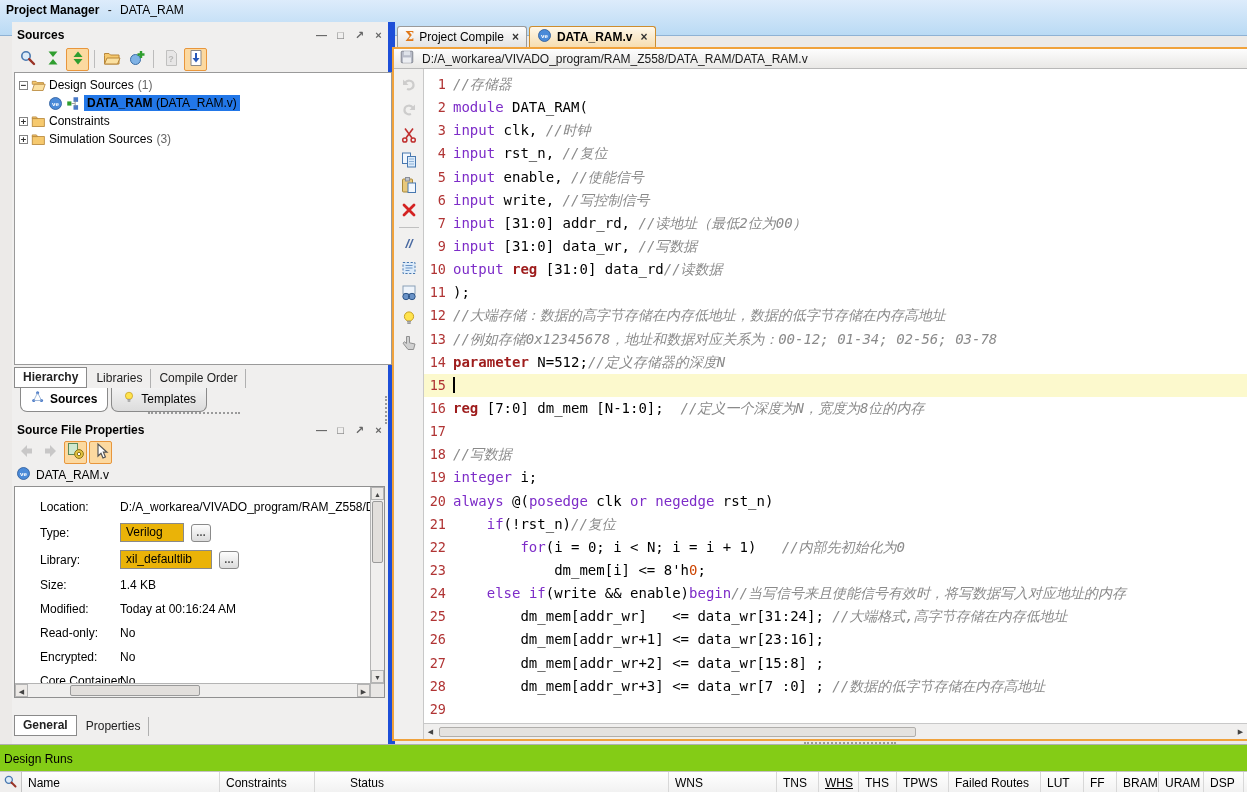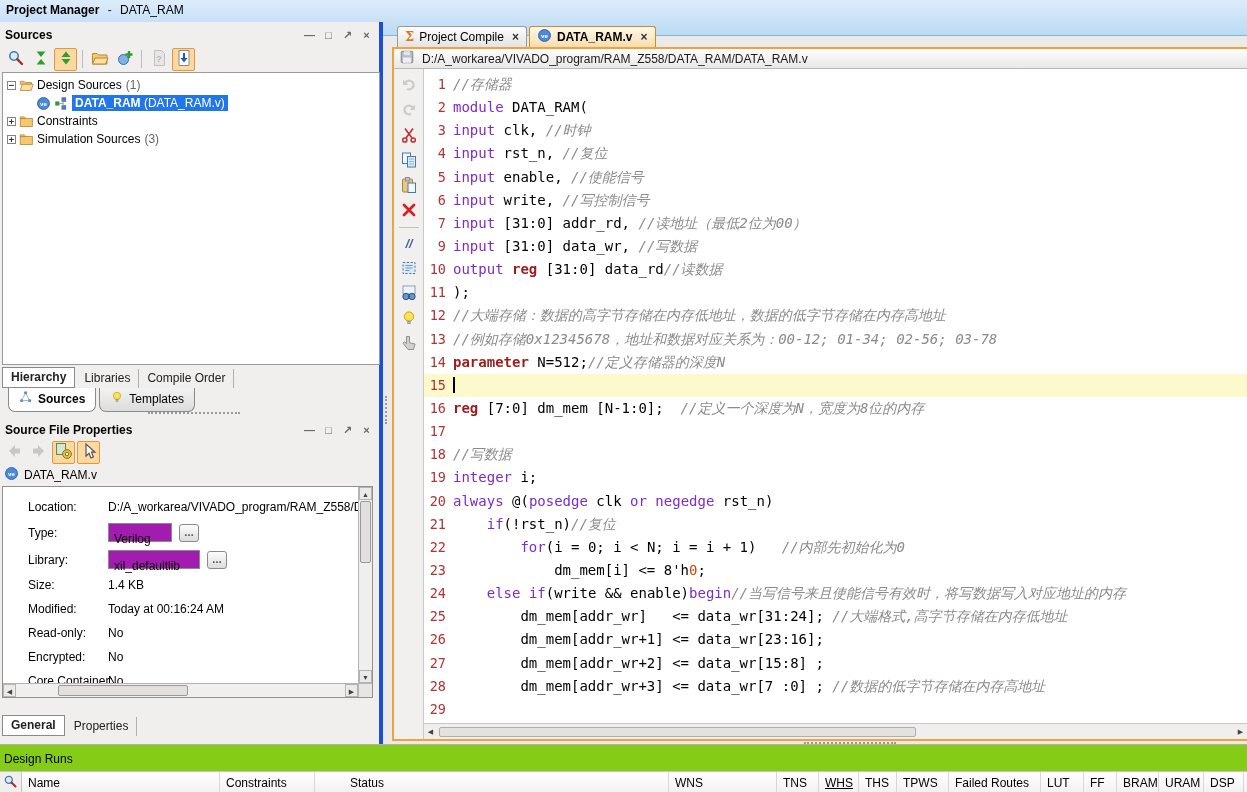--- a/index.html
+++ b/index.html
@@ -6,58 +6,58 @@
   html,body{width:1247px;height:792px;overflow:hidden}
   body{position:relative;background:#eceae8;font-family:"Liberation Sans","DejaVu Sans",sans-serif;font-size:12px;color:#000}
   .screen{position:absolute;inset:0}
 
   
   .titlebar{position:absolute;left:0;top:0;width:100%;height:36px;background:linear-gradient(#ddecfb,#badaf4);border-bottom:1px solid #8fb2d4;line-height:21px;padding-left:6px}
   .tb-left{font-weight:bold}
   .tb-sep{margin:0 5px;color:#222}
 
   
-  .left-col{position:absolute;left:0;top:22px;width:383px;height:722px;background:#f0efee;border-right:4px solid #1d4ed8}
+  .left-col{position:absolute;left:12px;top:22px;width:383px;height:722px;background:#f0efee;border-right:7px solid #1d4ed8}
   .panel-title{height:20px;line-height:20px;font-weight:bold;padding-left:5px;display:flex;align-items:center}
   .win-btns{margin-left:auto;display:flex;gap:4px;padding-right:8px}
   .wbtn{width:15px;text-align:center;color:#666;font-size:11px;line-height:14px;cursor:default}
 
   #sources-panel{position:absolute;left:0;top:3px;width:382px;height:389px}
   .sp-toolbar{position:absolute;left:2px;top:21px;height:26px;display:flex;align-items:center;gap:2px;padding-left:2px}
   .tbtn{width:23px;height:23px;display:flex;align-items:center;justify-content:center;border:1px solid transparent;border-radius:2px}
   .tbtn.active{background:#fcd9a0;border-color:#e8963c}
   .tbtn.disabled{opacity:.55}
   .tsep{width:1px;height:18px;background:#bcbcbc;margin:0 3px}
   .sp-tree{position:absolute;left:2px;top:47px;width:378px;height:293px;background:#fff;border:1px solid #9a9a9a;padding-top:3px;overflow:hidden}
   .trow{height:18px;display:flex;align-items:center;white-space:nowrap}
   .exp{width:9px;height:9px;border:1px solid #848484;background:#fff;font:bold 9px/7px "DejaVu Sans Mono",monospace;text-align:center;color:#333;margin-left:4px;flex:none}
   .trow .ticon{margin-left:3px;flex:none;display:flex}
   .tlabel{margin-left:3px}
   .tcount{color:#666;margin-left:4px}
-  .sel-bg{background:#2277e8;color:#ffffff;padding:1px 3px;margin-left:3px}
+  .sel-bg{background:#2277e8;color:#000000;padding:1px 3px;margin-left:3px}
   .sel-bg b{font-weight:bold}
   .indent1{margin-left:30px}
 
   .sp-vtabs{position:absolute;left:0;top:341px;height:22px;display:flex;align-items:flex-end;padding-left:2px}
   .ttab{padding:2px 8px 3px 8px;border-right:1px solid #b0b0b0;color:#222}
   .ttab.active{font-weight:bold;background:#fff;border:1px solid #8a8a8a;margin-right:1px}
   .sp-ptabs{position:absolute;left:8px;top:363px;height:24px;display:flex;gap:3px}
   .btab{display:inline-flex;align-items:center;gap:5px;padding:2px 10px 4px 10px;border:1px solid #8a8a8a;border-top:none;border-radius:0 0 7px 7px;background:linear-gradient(#f2f2f2,#dcdcdc)}
   .btab.active{background:#fff;font-weight:bold}
 
   #props-panel{position:absolute;left:0;top:398px;width:382px;height:320px}
   .pp-toolbar{position:absolute;left:2px;top:20px;height:24px;display:flex;align-items:center;gap:2px}
   .pp-file{position:absolute;left:4px;top:46px;height:18px;display:flex;align-items:center;gap:5px}
   .pp-content{position:absolute;left:2px;top:66px;width:371px;height:212px;background:#fff;border:1px solid #909090;overflow:hidden}
   .rows{position:absolute;left:0;top:0;right:14px;bottom:14px;padding:8px 0 0 25px;overflow:hidden}
   .prow{display:flex;align-items:center;height:24px;white-space:nowrap}
   .prow.tall{height:27px}
   .plabel{width:80px;flex:none}
   .pvalue{flex:1;overflow:hidden}
-  .pinput{display:inline-block;border:1px solid #8a8a8a;height:19px;line-height:17px;padding:7px 5px;background:#a21caf}
+  .pinput{display:inline-block;border:1px solid #8a8a8a;height:19px;line-height:17px;padding:0 5px;background:#eab308}
   .more-btn{display:inline-flex;align-items:center;justify-content:center;width:20px;height:18px;border:1px solid #8a8a8a;border-radius:3px;margin-left:7px;background:linear-gradient(#fdfdfd,#dcdcdc);font-weight:bold;color:#444;font-size:10px}
   .vscroll{position:absolute;right:0;top:0;bottom:14px;width:14px;background:#f0efee;border-left:1px solid #b4b4b4;display:flex;flex-direction:column;align-items:stretch}
   .hscroll2{position:absolute;left:0;bottom:0;right:14px;height:14px;background:#f0efee;border-top:1px solid #b4b4b4;display:flex;align-items:stretch}
   .corner{position:absolute;right:0;bottom:0;width:14px;height:14px;background:#e8e6e4;border-left:1px solid #b4b4b4;border-top:1px solid #b4b4b4}
   .sb-btn{flex:none;width:13px;height:13px;font-size:7px;line-height:13px;text-align:center;color:#444;background:#ece9e6;border:1px solid #b4b4b4}
   .sb-thumb-v{height:62px;margin:1px;background:#e2dfdc;border:1px solid #9a9a9a;border-radius:2px}
   .sb-thumb-h{width:130px;margin:1px 0 1px 42px;background:#e2dfdc;border:1px solid #9a9a9a;border-radius:2px}
   .sb-fill{flex:1}
   .pp-tabs{position:absolute;left:2px;top:292px;height:24px;display:flex;align-items:flex-end}
 

